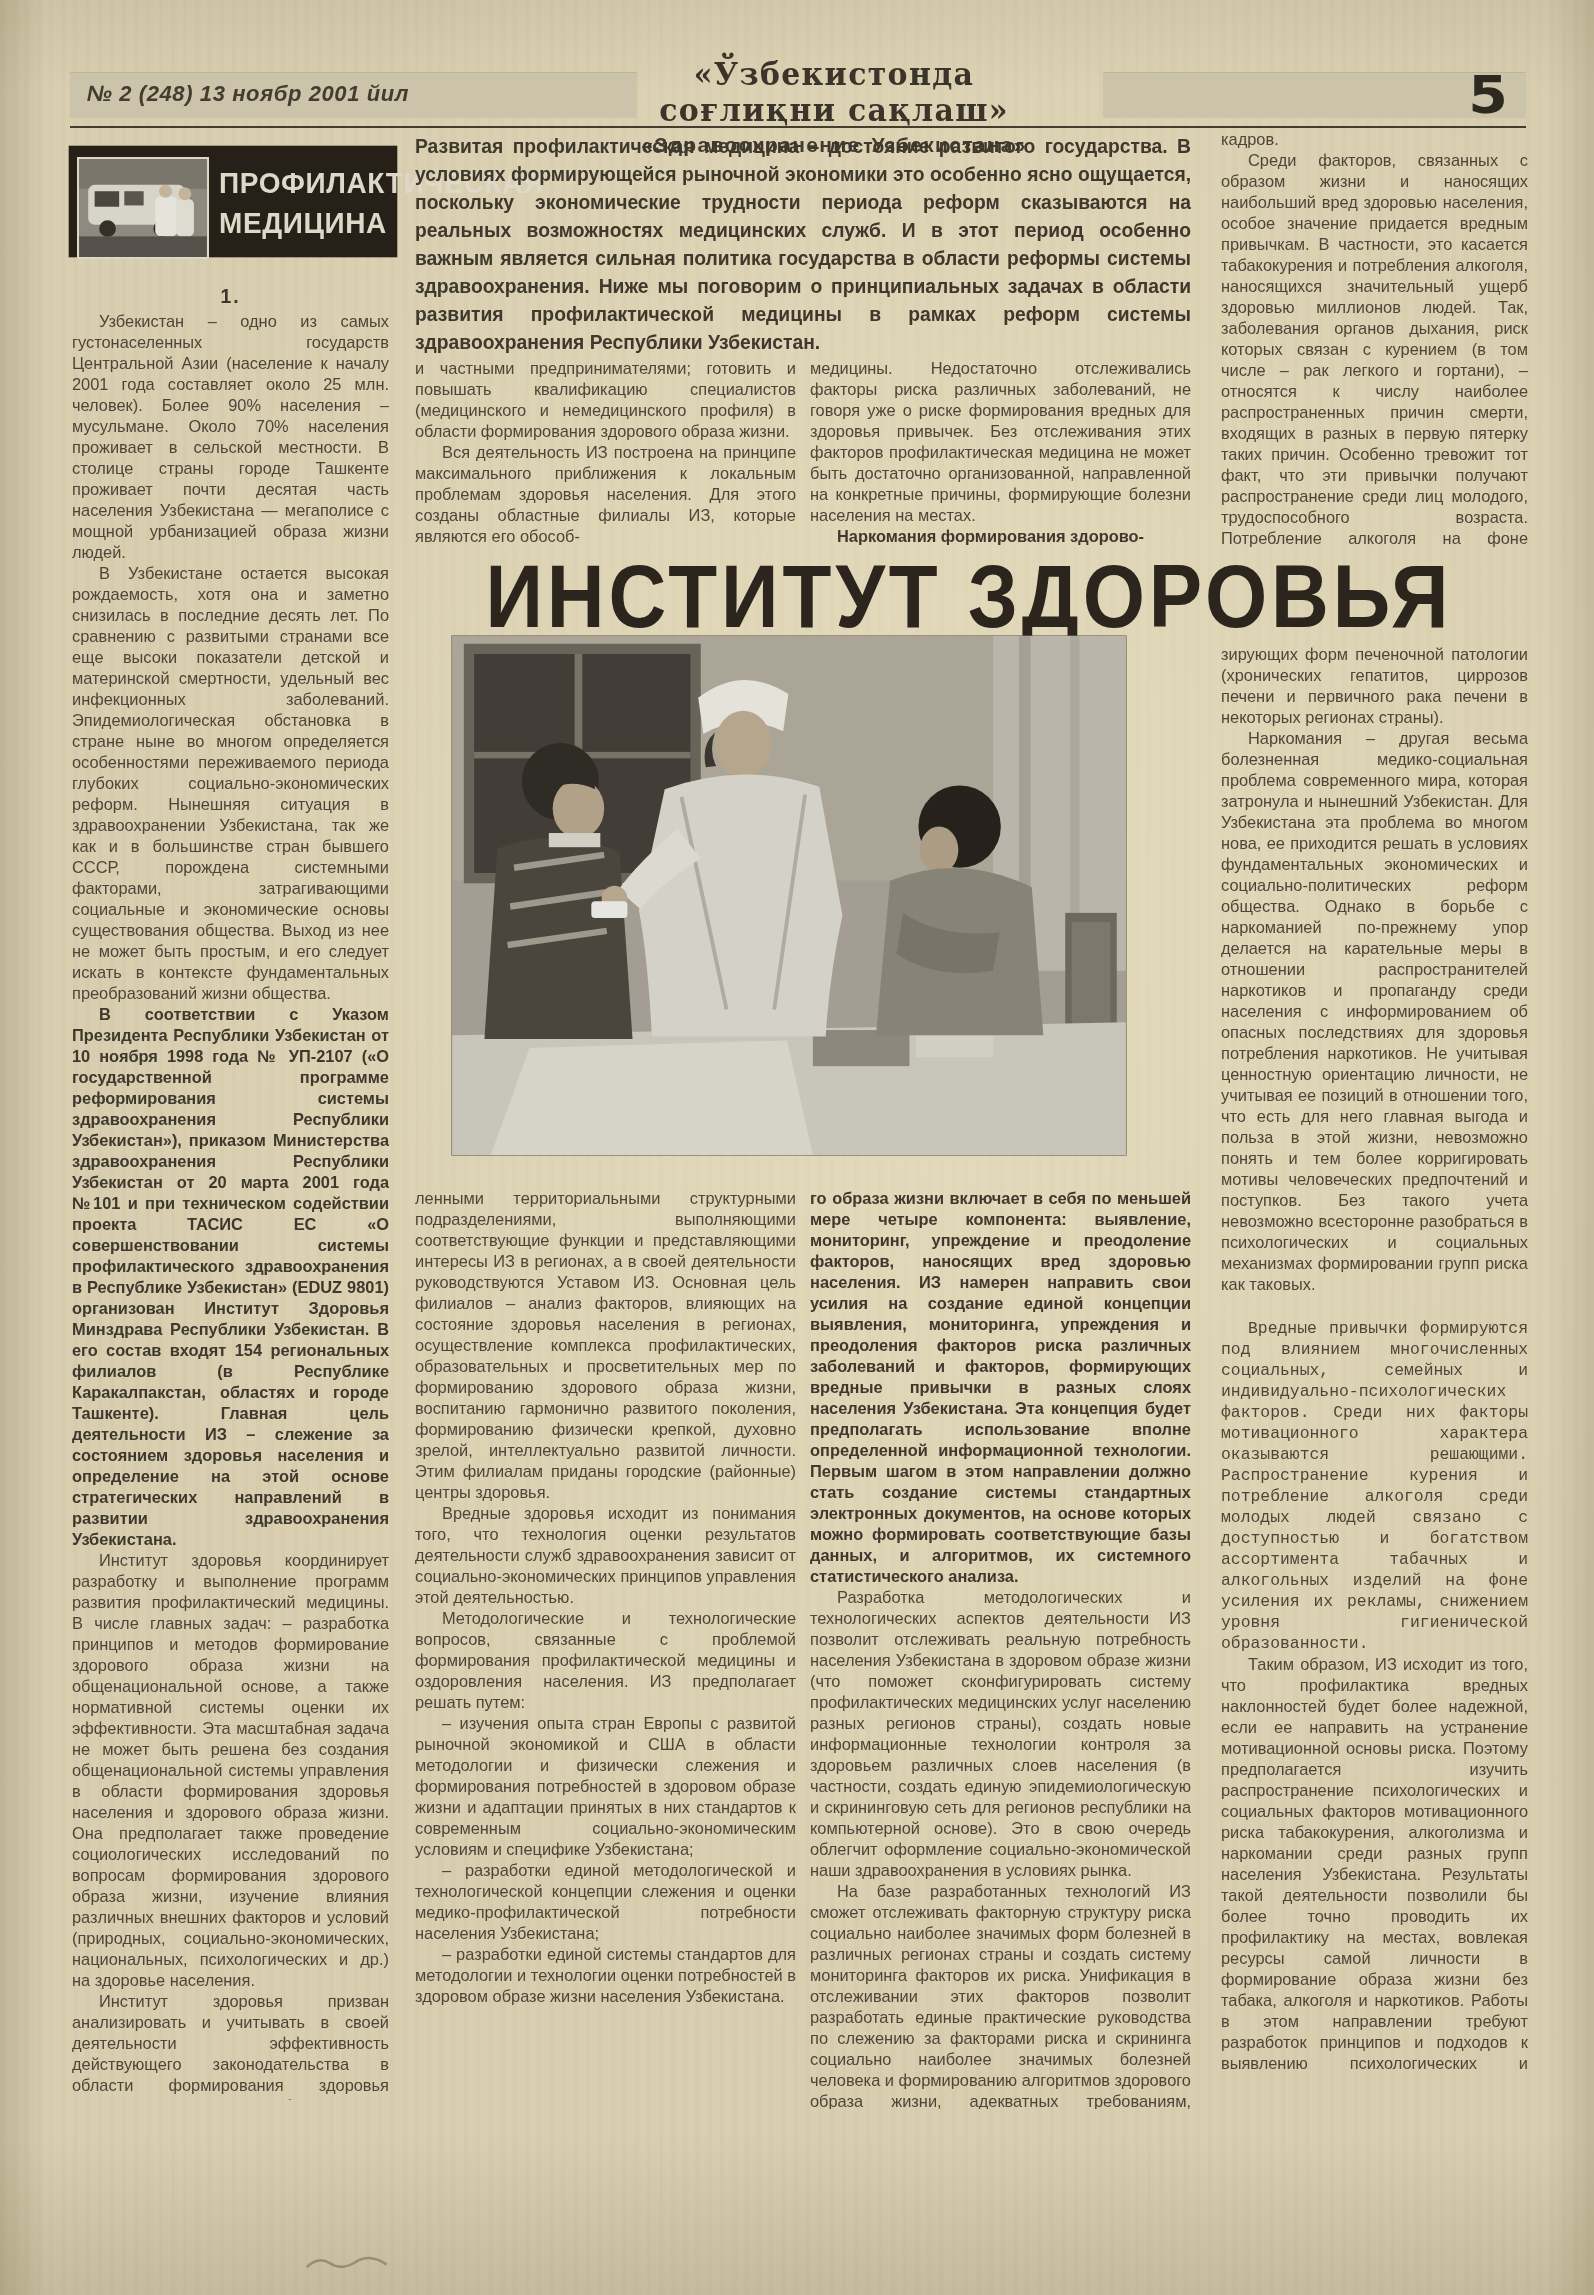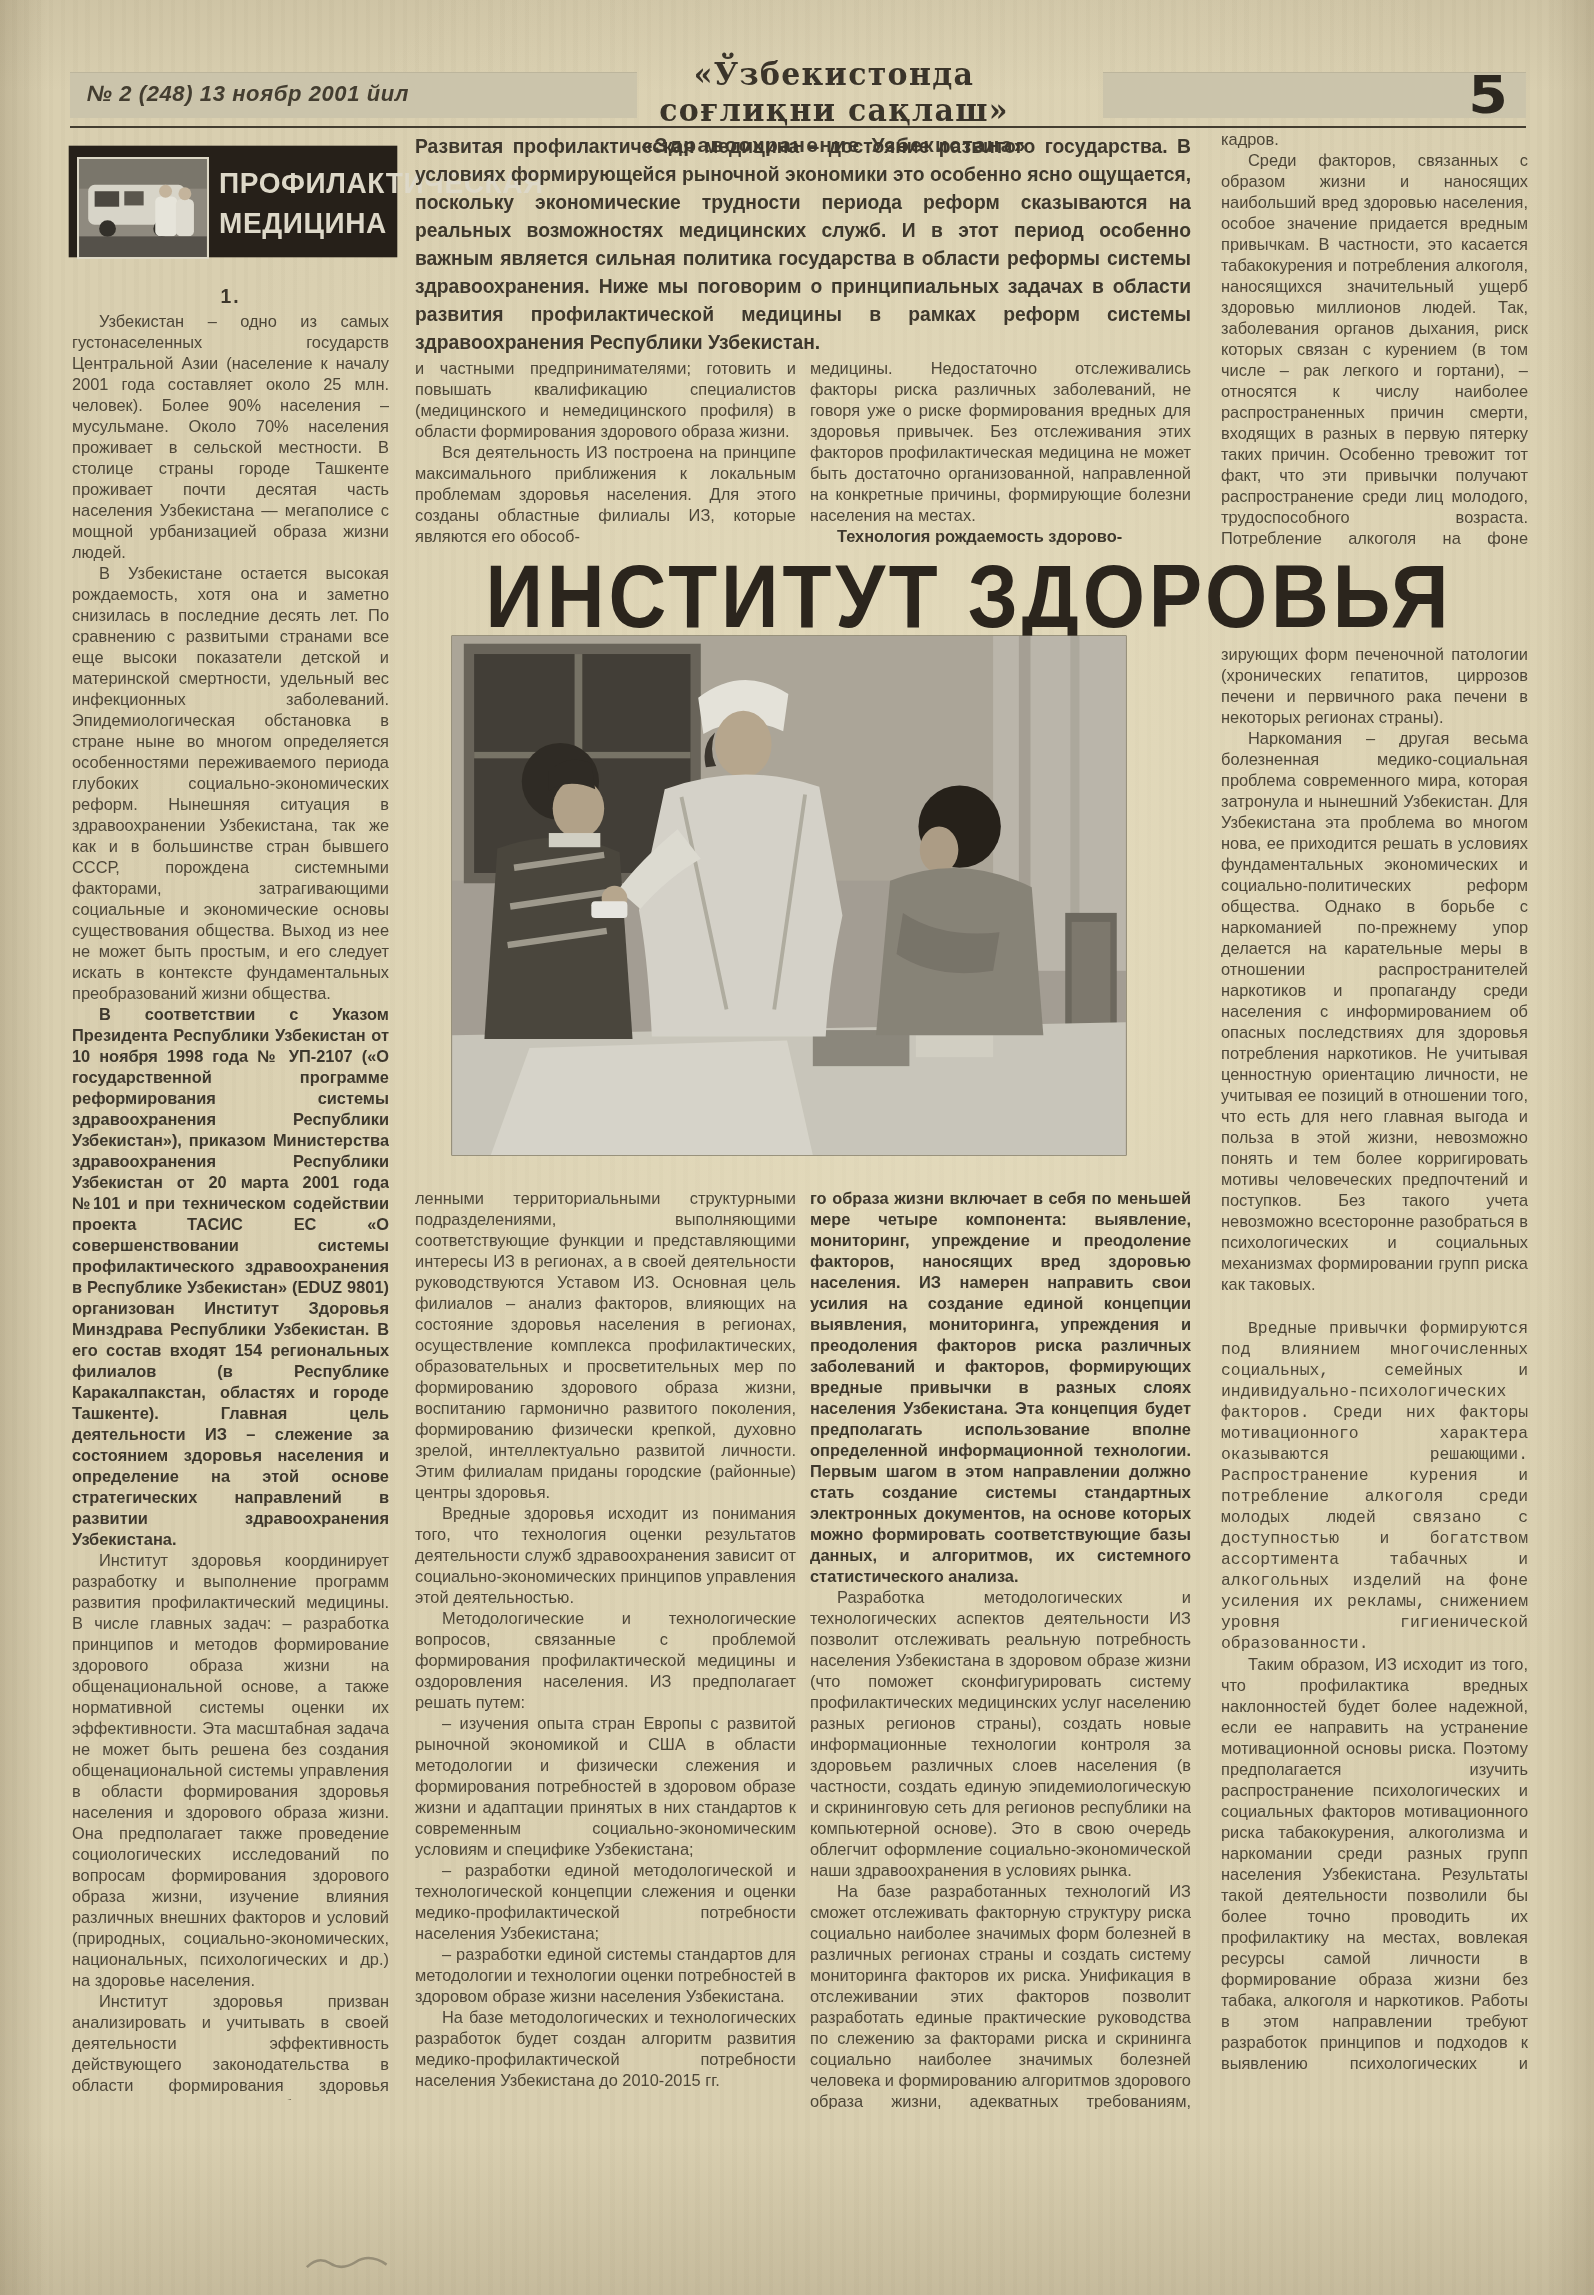--- a/index.html
+++ b/index.html
@@ -111,40 +111,39 @@
       <p class="para bold">В соответствии с Указом Президента Республики Узбекистан от 10 ноября 1998 года № УП-2107 («О государственной программе реформирования системы здравоохранения Республики Узбекистан»), приказом Министерства здравоохранения Республики Узбекистан от 20 марта 2001 года №101 и при техническом содействии проекта ТАСИС ЕС «О совершенствовании системы профилактического здравоохранения в Республике Узбекистан» (EDUZ 9801) организован Институт Здоровья Минздрава Республики Узбекистан. В его состав входят 154 региональных филиалов (в Республике Каракалпакстан, областях и городе Ташкенте). Главная цель деятельности ИЗ – слежение за состоянием здоровья населения и определение на этой основе стратегических направлений в развитии здравоохранения Узбекистана.</p>
       <p class="para">Институт здоровья координирует разработку и выполнение программ развития профилактический медицины. В числе главных задач: – разработка принципов и методов формирование здорового образа жизни на общенациональной основе, а также нормативной системы оценки их эффективности. Эта масштабная задача не может быть решена без создания общенациональной системы управления в области формирования здоровья населения и здорового образа жизни. Она предполагает также проведение социологических исследований по вопросам формирования здорового образа жизни, изучение влияния различных внешних факторов и условий (природных, социально-экономических, национальных, психологических и др.) на здоровье населения.</p>
       <p class="para">Институт здоровья призван анализировать и учитывать в своей деятельности эффективность действующего законодательства в области формирования здоровья населения и здорового образа жизни, вносить предложения в Министерство здравоохранения Республики Узбекистан по совершенствованию системы здравоохранения; анализировать и разрабатывать проекты нормативно-правовых документов, регулирующих взаимодействие учреждений здравоохранения и других министерств и ведомств анализировать потребности населения в конкретных видах лечебно-профилактической помощи и внесения соответствующих предложений по улучшению структуры системы здравоохранения; разрабатывать системы мониторинга, оценки, научного анализа состояния и формирования здоровья населения с использованием методов системного и ситуационного анализа, моделирования и прогнозирования заболеваемости населения; координировать разработки и выполнение программ формирования здорового образа жизни учреждениями здравоохранения, неправительственными и международными организациями, заинтересованными министерствами, предприятиями</p>
     </div>
   <div class="col col-mid1">
       <p class="para noindent">и частными предпринимателями; готовить и повышать квалификацию специалистов (медицинского и немедицинского профиля) в области формирования здорового образа жизни.</p>
       <p class="para">Вся деятельность ИЗ построена на принципе максимального приближения к локальным проблемам здоровья населения. Для этого созданы областные филиалы ИЗ, которые являются его обособ-</p>
     </div>
   <div class="col col-mid2">
       <p class="para noindent">медицины. Недостаточно отслеживались факторы риска различных заболеваний, не говоря уже о риске формирования вредных для здоровья привычек. Без отслеживания этих факторов профилактическая медицина не может быть достаточно организованной, направленной на конкретные причины, формирующие болезни населения на местах.</p>
-      <p class="para bold">Технология рождаемость здорово-</p>
+      <p class="para bold">Наркомания формирования здорово-</p>
     </div>
   <div class="col col-rtop">
       <p class="para noindent">кадров.</p>
       <p class="para">Среди факторов, связанных с образом жизни и наносящих наибольший вред здоровью населения, особое значение придается вредным привычкам. В частности, это касается табакокурения и потребления алкоголя, наносящихся значительный ущерб здоровью миллионов людей. Так, заболевания органов дыхания, риск которых связан с курением (в том числе – рак легкого и гортани), – относятся к числу наиболее распространенных причин смерти, входящих в разных в первую пятерку таких причин. Особенно тревожит тот факт, что эти привычки получают распространение среди лиц молодого, трудоспособного возраста. Потребление алкоголя на фоне широкого распространения вирусных гепатитов ведет к значительному риску тяжелых, инвалиди-</p>
     </div>
   <div class="col col-rmain">
       <p class="para noindent">зирующих форм печеночной патологии (хронических гепатитов, циррозов печени и первичного рака печени в некоторых регионах страны).</p>
       <p class="para">Наркомания – другая весьма болезненная медико-социальная проблема современного мира, которая затронула и нынешний Узбекистан. Для Узбекистана эта проблема во многом нова, ее приходится решать в условиях фундаментальных экономических и социально-политических реформ общества. Однако в борьбе с наркоманией по-прежнему упор делается на карательные меры в отношении распространителей наркотиков и пропаганду среди населения с информированием об опасных последствиях для здоровья потребления наркотиков. Не учитывая ценностную ориентацию личности, не учитывая ее позиций в отношении того, что есть для него главная выгода и польза в этой жизни, невозможно понять и тем более корригировать мотивы человеческих предпочтений и поступков. Без такого учета невозможно всесторонне разобраться в психологических и социальных механизмах формировании групп риска как таковых.</p>
       <p class="para gap">Вредные привычки формируются под влиянием многочисленных социальных, семейных и индивидуально-психологических факторов. Среди них факторы мотивационного характера оказываются решающими. Распространение курения и потребление алкоголя среди молодых людей связано с доступностью и богатством ассортимента табачных и алкогольных изделий на фоне усиления их рекламы, снижением уровня гигиенической образованности.</p>
       <p class="para">Таким образом, ИЗ исходит из того, что профилактика вредных наклонностей будет более надежной, если ее направить на устранение мотивационной основы риска. Поэтому предполагается изучить распространение психологических и социальных факторов мотивационного риска табакокурения, алкоголизма и наркомании среди разных групп населения Узбекистана. Результаты такой деятельности позволили бы более точно проводить их профилактику на местах, вовлекая ресурсы самой личности в формирование образа жизни без табака, алкоголя и наркотиков. Работы в этом направлении требуют разработок принципов и подходов к выявлению психологических и социальных факторов, формирующих мотивационный риск пагубных привычек в разных населения и соответствующей компьютерной базы данных. Эта деятельность не может быть успешной без четких принципов взаимодействия с представителями различных групп населения, в частности – групп риска, местными властями, заинтересованными медицинскими и социальными службами, со средствами массовой информации для оптимальной организации деятельности по профилактике опасных для здоровья наклонностей. Данную работу следует вести в рамках общенациональной программы по развитию профилактики табакокурения, алкоголизма и наркомании на местах, которую фактически следует еще детально разработать.</p>
     </div>
   <div class="col col-bp1">
       <p class="para noindent">ленными территориальными структурными подразделениями, выполняющими соответствующие функции и представляющими интересы ИЗ в регионах, а в своей деятельности руководствуются Уставом ИЗ. Основная цель филиалов – анализ факторов, влияющих на состояние здоровья населения в регионах, осуществление комплекса профилактических, образовательных и просветительных мер по формированию здорового образа жизни, воспитанию гармонично развитого поколения, формированию физически крепкой, духовно зрелой, интеллектуально развитой личности. Этим филиалам приданы городские (районные) центры здоровья.</p>
       <p class="para">Вредные здоровья исходит из понимания того, что технология оценки результатов деятельности служб здравоохранения зависит от социально-экономических принципов управления этой деятельностью.</p>
       <p class="para">Методологические и технологические вопросов, связанные с проблемой формирования профилактической медицины и оздоровления населения. ИЗ предполагает решать путем:</p>
       <p class="para">– изучения опыта стран Европы с развитой рыночной экономикой и США в области методологии и физически слежения и формирования потребностей в здоровом образе жизни и адаптации принятых в них стандартов к современным социально-экономическим условиям и специфике Узбекистана;</p>
       <p class="para">– разработки единой методологической и технологической концепции слежения и оценки медико-профилактической потребности населения Узбекистана;</p>
       <p class="para">– разработки единой системы стандартов для методологии и технологии оценки потребностей в здоровом образе жизни населения Узбекистана.</p>
-      <p class="para">На базе методологических и технологических разработок будет создан алгоритм развития медико-профилактической потребности населения Узбекистана до 2010-2015 гг.</p>
     </div>
   <div class="col col-bp2">
       <p class="para bold noindent">го образа жизни включает в себя по меньшей мере четыре компонента: выявление, мониторинг, упреждение и преодоление факторов, наносящих вред здоровью населения. ИЗ намерен направить свои усилия на создание единой концепции выявления, мониторинга, упреждения и преодоления факторов риска различных заболеваний и факторов, формирующих вредные привычки в разных слоях населения Узбекистана. Эта концепция будет предполагать использование вполне определенной информационной технологии. Первым шагом в этом направлении должно стать создание системы стандартных электронных документов, на основе которых можно формировать соответствующие базы данных, и алгоритмов, их системного статистического анализа.</p>
       <p class="para">Разработка методологических и технологических аспектов деятельности ИЗ позволит отслеживать реальную потребность населения Узбекистана в здоровом образе жизни (что поможет сконфигурировать систему профилактических медицинских услуг населению разных регионов страны), создать новые информационные технологии контроля за здоровьем различных слоев населения (в частности, создать единую эпидемиологическую и скрининговую сеть для регионов республики на компьютерной основе). Это в свою очередь облегчит оформление социально-экономической наши здравоохранения в условиях рынка.</p>
       <p class="para">На базе разработанных технологий ИЗ сможет отслеживать факторную структуру риска социально наиболее значимых форм болезней в различных регионах страны и создать систему мониторинга факторов их риска. Унификация в отслеживании этих факторов позволит разработать единые практические руководства по слежению за факторами риска и скрининга социально наиболее значимых болезней человека и формированию алгоритмов здорового образа жизни, адекватных требованиям, предъявляемым новыми социально-экономическими условиями. Значит, будет налажен процесс подготовки и воспроизводства кадров в этой области здравоохра-</p>
     </div>
 
   <div class="headline">ИНСТИТУТ ЗДОРОВЬЯ</div>
 
   <div class="photo">

